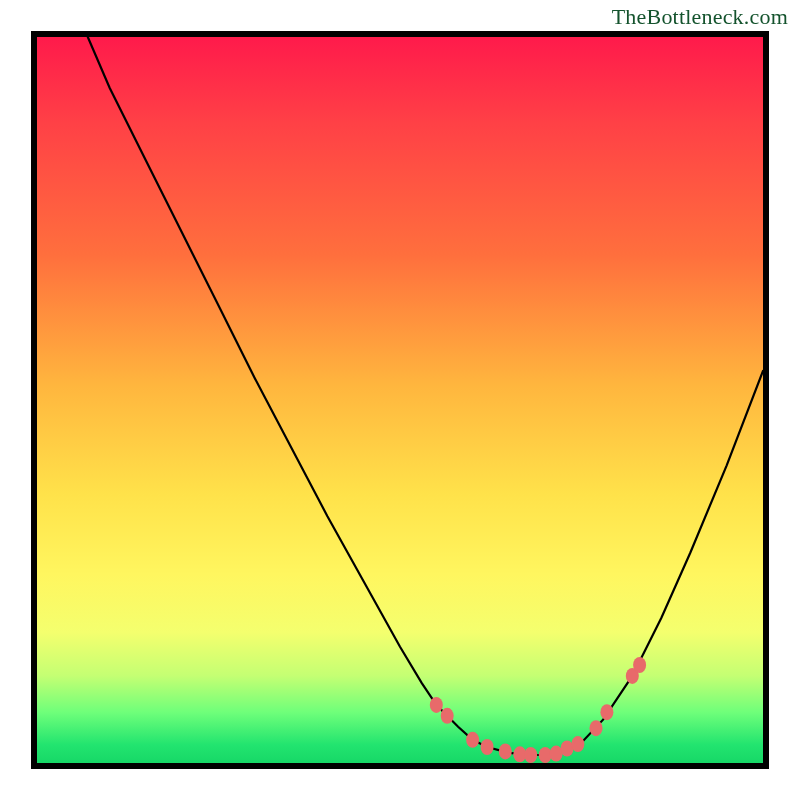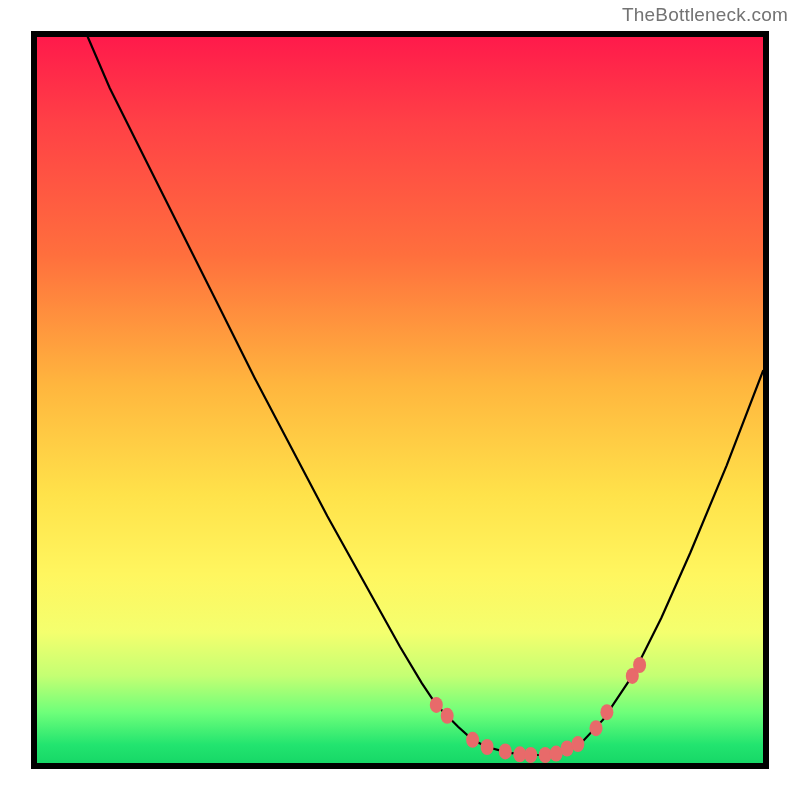--- a/index.html
+++ b/index.html
@@ -8,24 +8,24 @@
     background: #fff;
     width: 800px;
     height: 800px;
     position: relative;
     font-family: Arial, Helvetica, sans-serif;
   }
   .attribution {
     position: absolute;
     top: 4px;
     right: 12px;
-    color: #737373;
-    font-size: 19px;
+    color: #14532d;
+    font-size: 22px;
     letter-spacing: 0.2px;
-    font-family: Liberation Sans, sans-serif;
+    font-family: Liberation Serif, serif;
   }
   .chart-frame {
     position: absolute;
     left: 31px;
     top: 31px;
     width: 738px;
     height: 738px;
     background: #000;
   }
   .plot-area {

